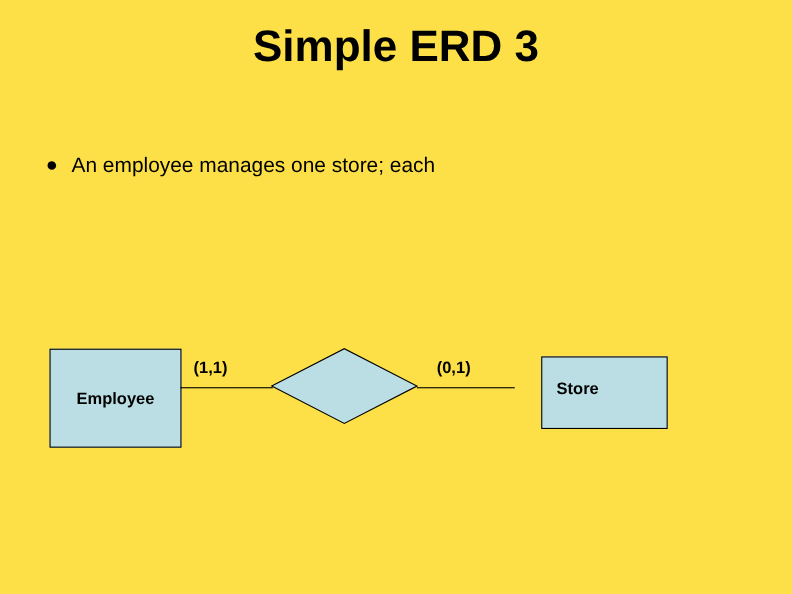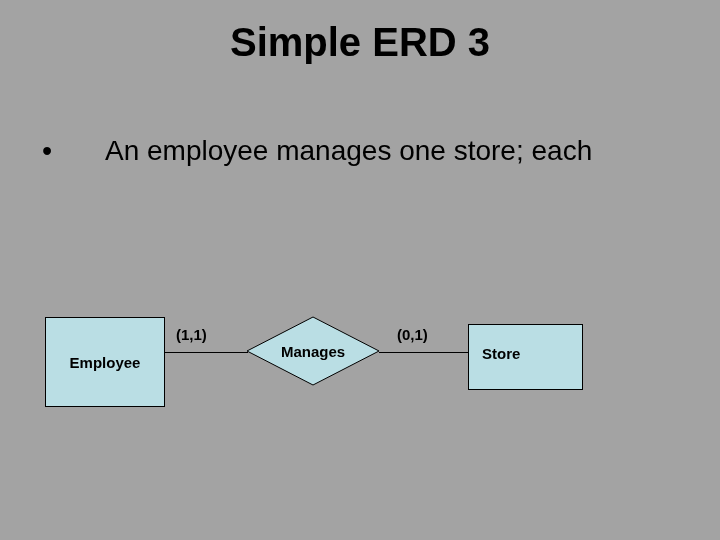--- a/index.html
+++ b/index.html
@@ -1,20 +1,20 @@
 <!DOCTYPE html>
 <html><head>
 <meta charset="utf-8">
 <style>
   html, body { margin: 0; padding: 0; background: #888; }
   .slide {
     position: relative;
     width: 720px;
     height: 540px;
-    background: #a3a3a3;
+    background: #fde047;
     font-family: "Liberation Sans", sans-serif;
     color: #000000;
     overflow: hidden;
   }
   .slide-title {
     position: absolute;
     top: 20px;
     left: 0;
     width: 720px;
     text-align: center;
@@ -30,41 +30,40 @@
     width: 640px;
     display: flex;
   }
   .bullet-marker {
     width: 23px;
     flex: 0 0 23px;
     font-size: 29px;
     line-height: 42px;
   }
   .bullet-lines {
-    font-size: 28px;
+    font-size: 19px;
     line-height: 42px;
-    margin-left: 40px;
   }
   .diagram { position: absolute; left: 0; top: 0; width: 720px; height: 540px; }
   .entity-box {
     position: absolute;
     box-sizing: border-box;
     background: #badee4;
     border: 1px solid #000000;
     font-size: 15px;
     font-weight: bold;
     display: flex;
     align-items: center;
   }
   .entity-employee {
     left: 45px; top: 317px; width: 120px; height: 90px;
     justify-content: center;
   }
   .entity-store {
-    left: 468px; top: 324px; width: 115px; height: 66px;
+    left: 492px; top: 324px; width: 115px; height: 66px;
     justify-content: flex-start;
     padding-left: 13px;
     padding-bottom: 7px;
   }
   .connector {
     position: absolute;
     height: 0;
     border-top: 1px solid #000000;
   }
   .connector-left  { left: 164px; top: 352px; width: 84px; }
@@ -109,21 +108,20 @@
       <span>Employee</span>
     </div>
 
     <div class="connector connector-left"></div>
 
     <div class="cardinality cardinality-left">(1,1)</div>
 
     <svg class="diamond-svg" viewBox="0 0 134 70">
       <polygon points="1,35 67,1 133,35 67,69" fill="#badee4"></polygon>
     </svg>
-    <div class="relationship-label">Manages</div>
 
     <div class="cardinality cardinality-right">(0,1)</div>
 
     <div class="connector connector-right"></div>
 
     <div class="entity-box entity-store">
       <span>Store</span>
     </div>
 
   </div>

